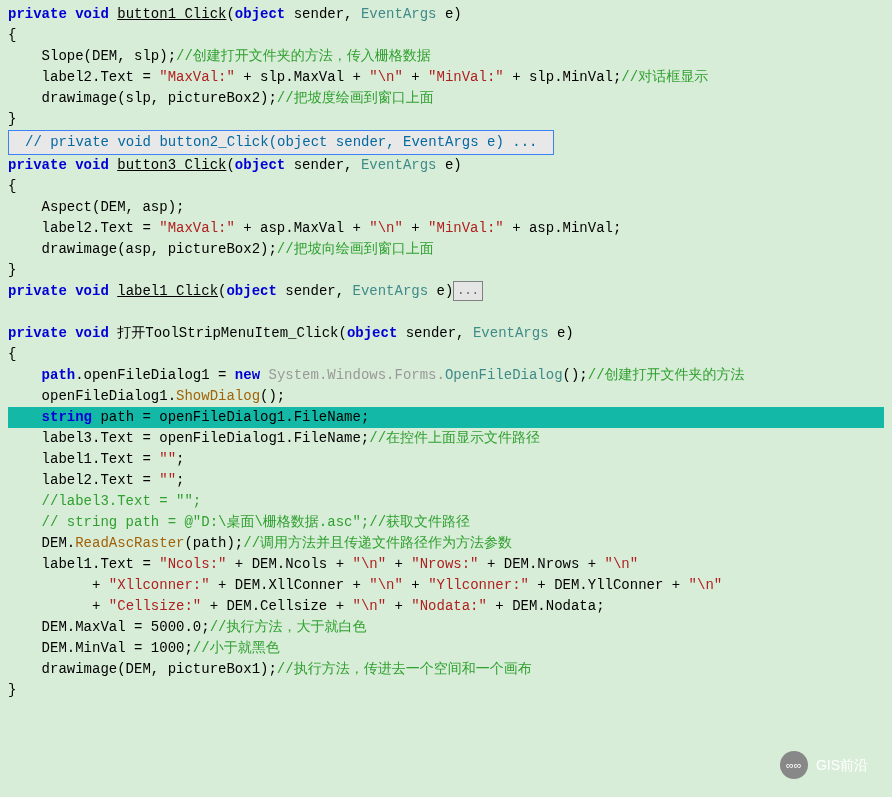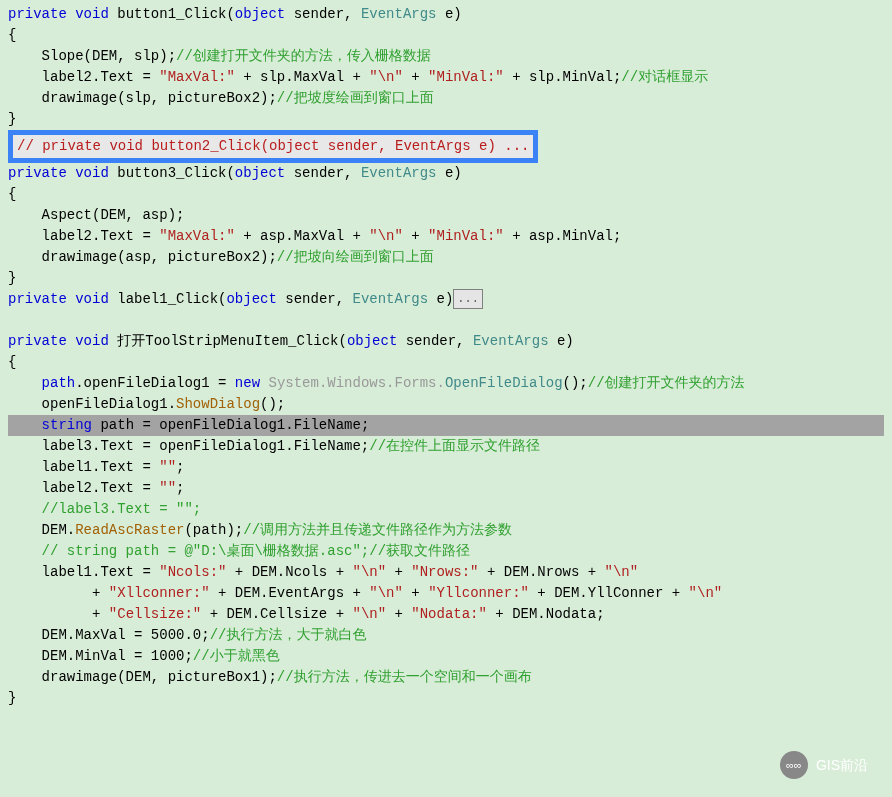--- a/index.html
+++ b/index.html
@@ -8,43 +8,43 @@
       font-size: 14px;
       background: #d8edd8;
       width: 892px;
       height: 797px;
       overflow: hidden;
       line-height: 1.5;
       padding: 4px 8px;
       position: relative;
     }
     .line { white-space: pre; }
-    .kw { color: #0000d6; }
+    .kw { color: #0000d6; font-weight: bold; }
     .type { color: #408a8a; }
     .method-name { color: #000000; }
     .str { color: #b02020; }
     .comment { color: #30a030; }
     .method-call { color: #a16207; }
-    .underline { }
-    .highlight-line { background: #a3a3a3; }
+    .underline { text-decoration: underline; }
+    .highlight-line { background: #14b8a6; }
     
     .fold-box {
       display: inline-block;
       border: 1px solid #808080;
       background: #e5e5e5;
       padding: 0 3px;
       color: #606060;
       font-size: 12px;
       vertical-align: middle;
     }
     .comment-fold {
-      border: 5px solid #3b82f6;
+      border: 1px solid #3b82f6;
       background: #e8e8e8;
-      padding: 1px 4px;
-      color: #b91c1c;
+      padding: 1px 16px;
+      color: #0369a1;
       display: inline-block;
     }
     .watermark {
       position: absolute;
       bottom: 18px;
       right: 24px;
       display: flex;
       align-items: center;
       gap: 8px;
       color: #ffffff;
@@ -83,24 +83,24 @@
 <div class="line"> </div>
 <div class="line"><span class="kw">private</span> <span class="kw">void</span> <span class="method-name">打开ToolStripMenuItem_Click</span><span>(</span><span class="kw">object</span><span> sender, </span><span class="type">EventArgs</span><span> e)</span></div>
 <div class="line"><span>{</span></div>
 <div class="line"><span>    </span><span class="kw">path</span><span>.openFileDialog1 = </span><span class="kw">new</span><span> </span><span style="color:#999">System.Windows.Forms.</span><span class="type">OpenFileDialog</span><span>();</span><span class="comment">//创建打开文件夹的方法</span></div>
 <div class="line"><span>    openFileDialog1.</span><span class="method-call">ShowDialog</span><span>();</span></div>
 <div class="line highlight-line"><span>    </span><span class="kw">string</span><span> path = openFileDialog1.FileName;</span></div>
 <div class="line"><span>    label3.Text = openFileDialog1.FileName;</span><span class="comment">//在控件上面显示文件路径</span></div>
 <div class="line"><span>    label1.Text = </span><span class="str">""</span><span>;</span></div>
 <div class="line"><span>    label2.Text = </span><span class="str">""</span><span>;</span></div>
 <div class="line"><span class="comment">    //label3.Text = "";</span></div>
+<div class="line"><span class="comment">    // string path = @"D:\桌面\栅格数据.asc";//获取文件路径</span></div>
 <div class="line"><span>    DEM.</span><span class="method-call">ReadAscRaster</span><span>(path);</span><span class="comment">//调用方法并且传递文件路径作为方法参数</span></div>
-<div class="line"><span class="comment">    // string path = @"D:\桌面\栅格数据.asc";//获取文件路径</span></div>
 <div class="line"><span>    label1.Text = </span><span class="str">"Ncols:"</span><span> + DEM.Ncols + </span><span class="str">"\n"</span><span> + </span><span class="str">"Nrows:"</span><span> + DEM.Nrows + </span><span class="str">"\n"</span></div>
-<div class="line"><span>          + </span><span class="str">"Xllconner:"</span><span> + DEM.EventArgs + </span><span class="str">"\n"</span><span> + </span><span class="str">"Yllconner:"</span><span> + DEM.YllConner + </span><span class="str">"\n"</span></div>
+<div class="line"><span>          + </span><span class="str">"Xllconner:"</span><span> + DEM.XllConner + </span><span class="str">"\n"</span><span> + </span><span class="str">"Yllconner:"</span><span> + DEM.YllConner + </span><span class="str">"\n"</span></div>
 <div class="line"><span>          + </span><span class="str">"Cellsize:"</span><span> + DEM.Cellsize + </span><span class="str">"\n"</span><span> + </span><span class="str">"Nodata:"</span><span> + DEM.Nodata;</span></div>
 <div class="line"><span>    DEM.MaxVal = 5000.0;</span><span class="comment">//执行方法，大于就白色</span></div>
 <div class="line"><span>    DEM.MinVal = 1000;</span><span class="comment">//小于就黑色</span></div>
 <div class="line"><span>    drawimage(DEM, pictureBox1);</span><span class="comment">//执行方法，传进去一个空间和一个画布</span></div>
 <div class="line"><span>}</span></div>
 </div>
 
 <div class="watermark">
   <div class="watermark-circle">∞∞</div>
   <span>GIS前沿</span>

